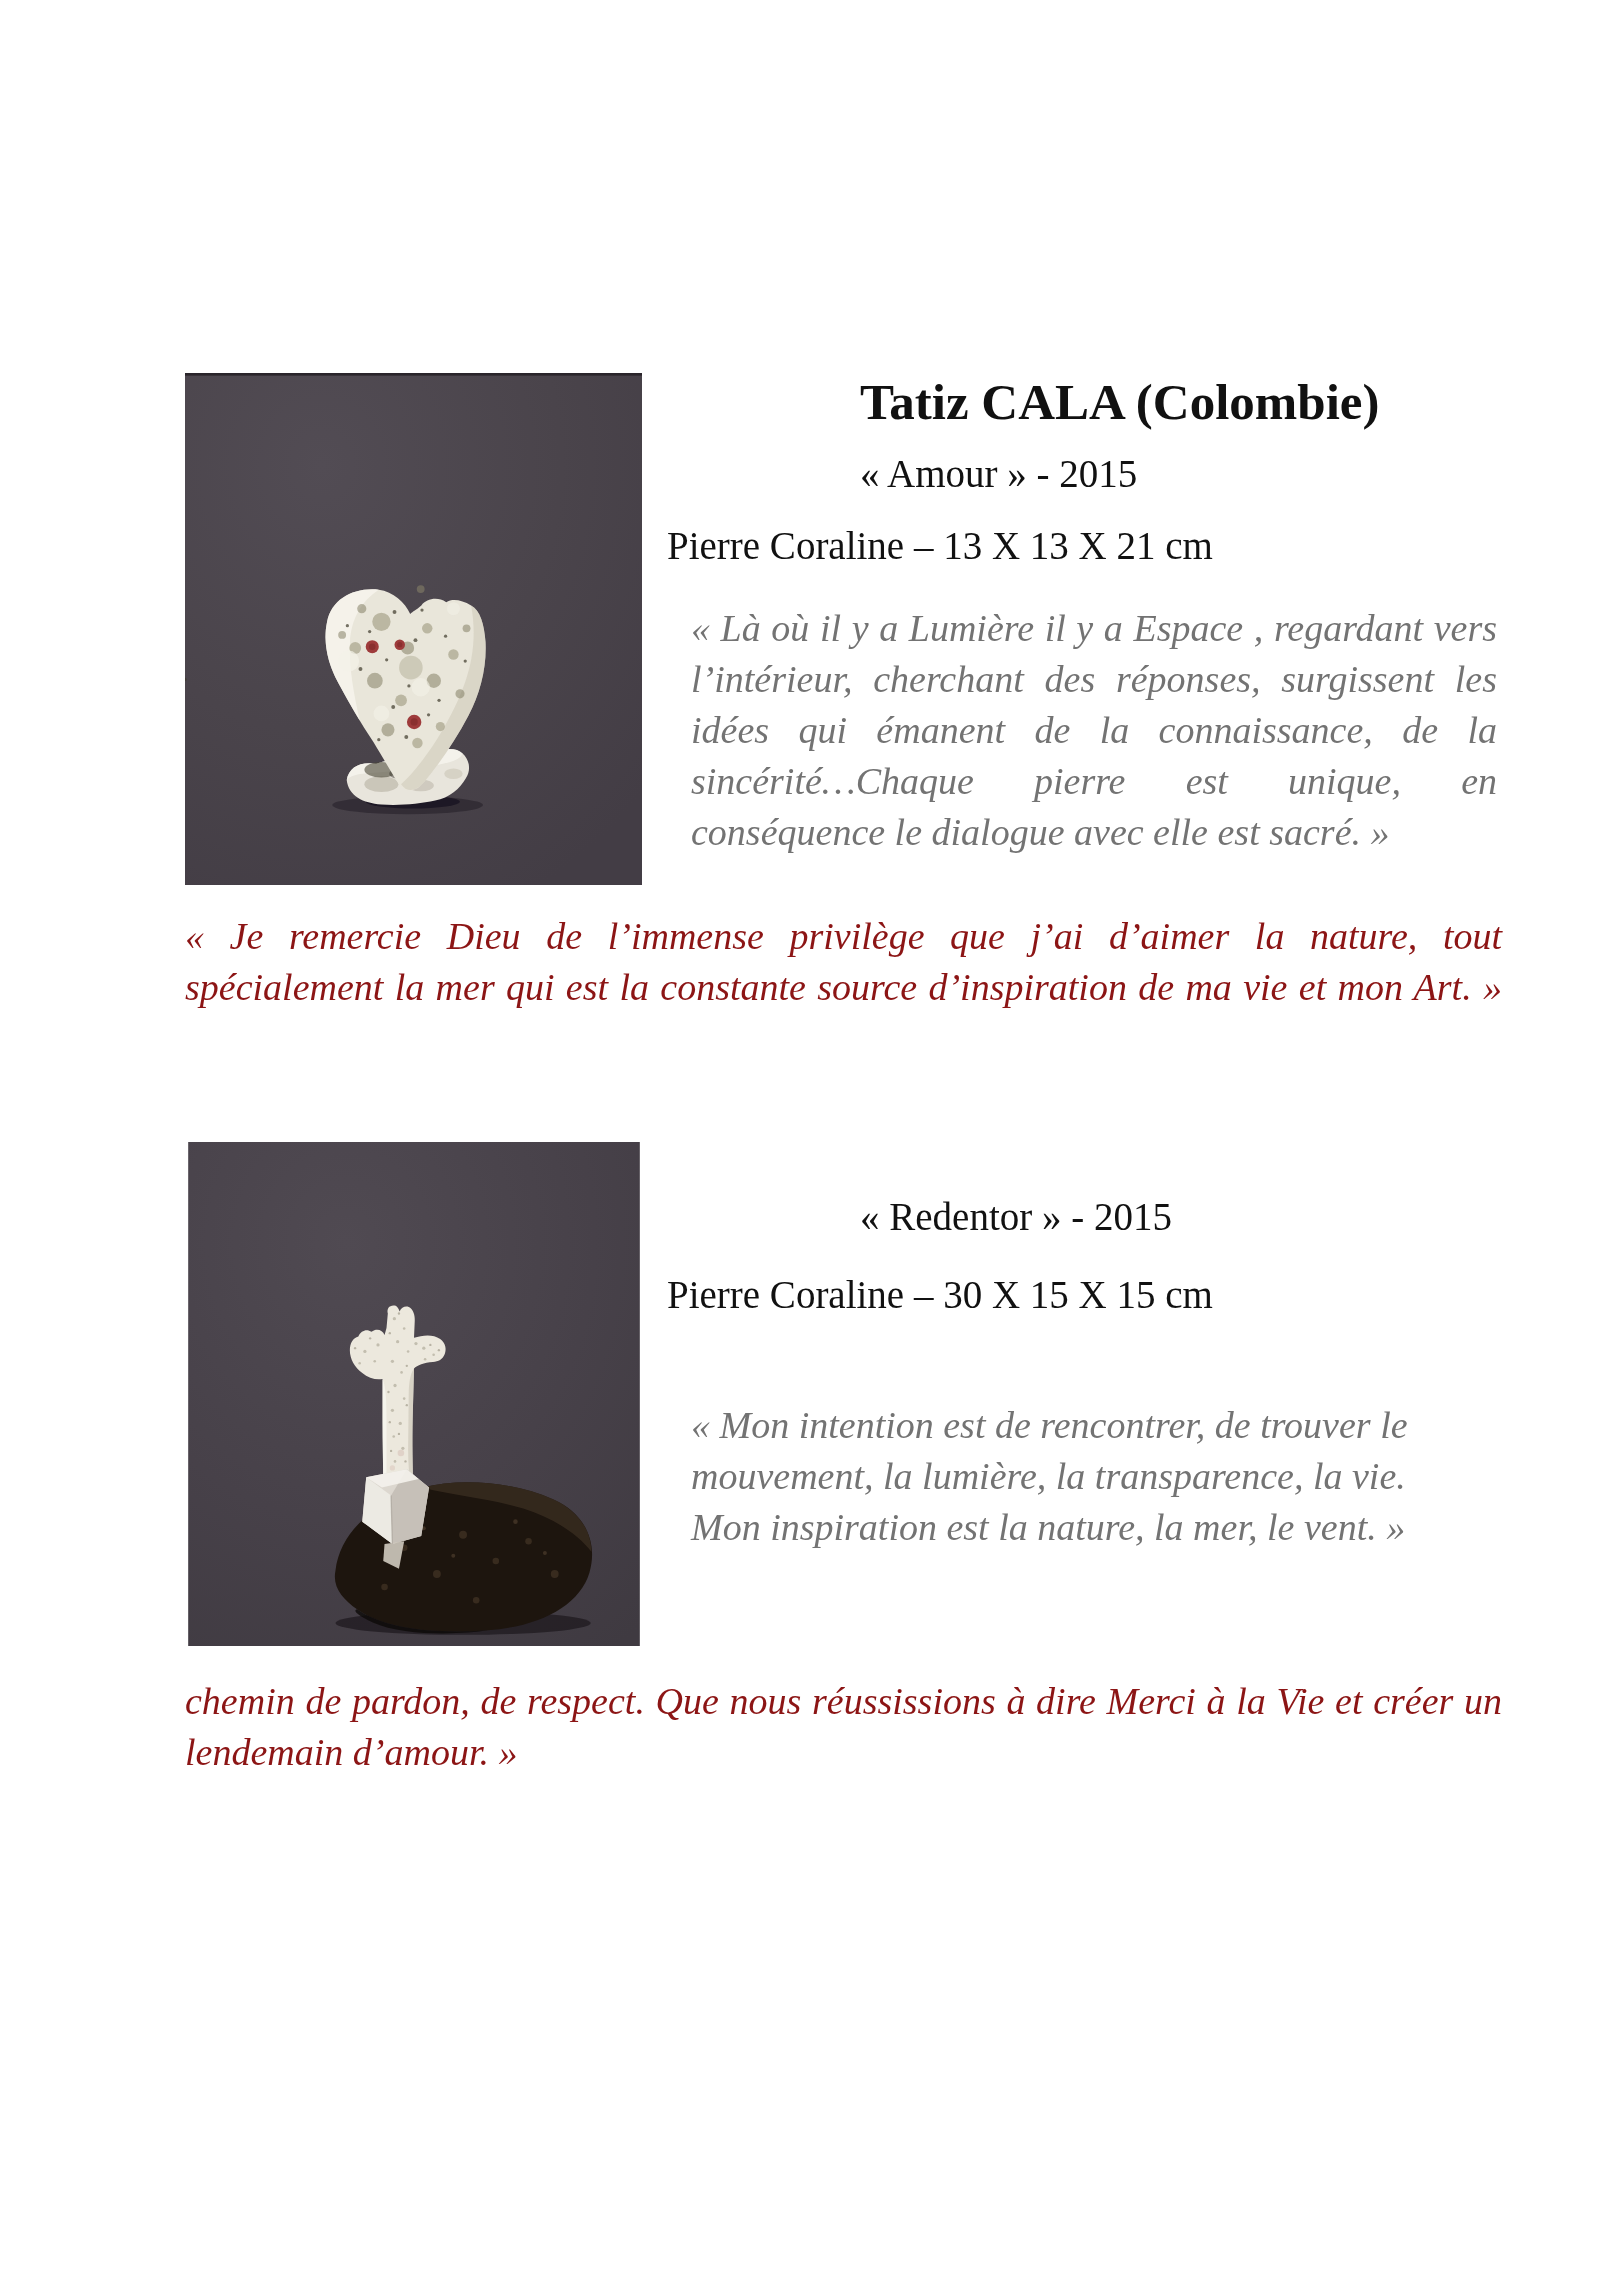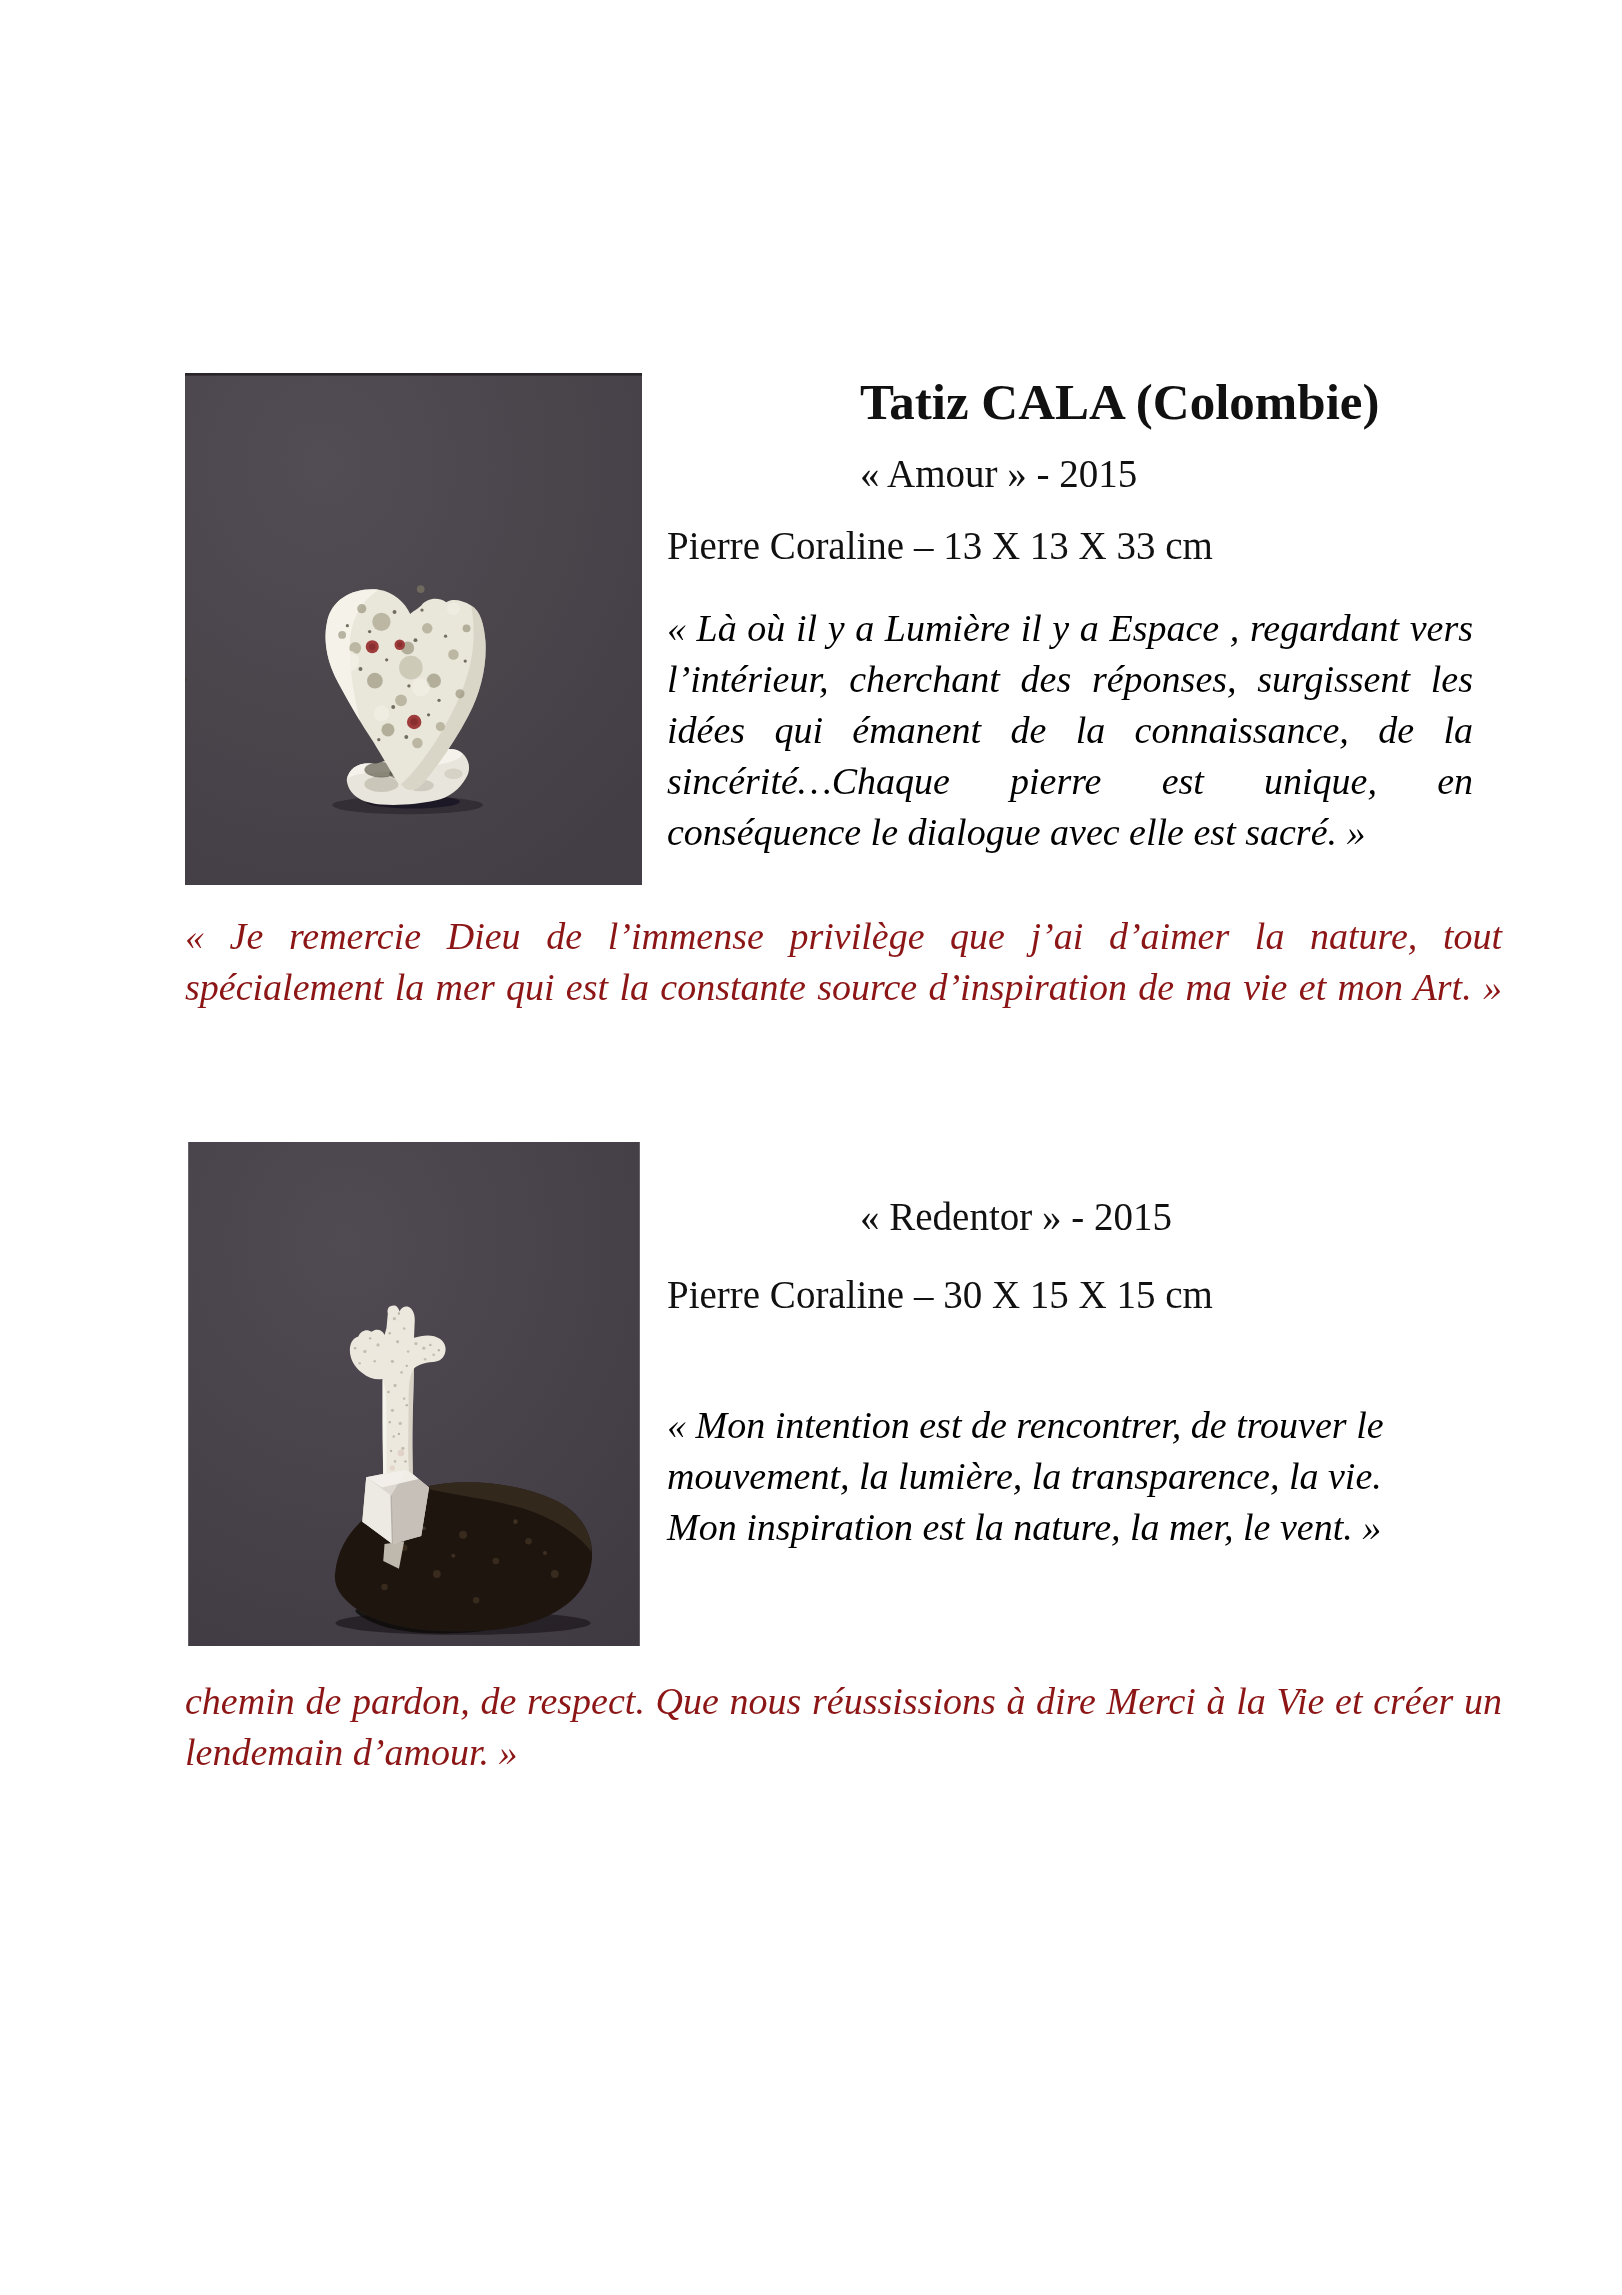--- a/index.html
+++ b/index.html
@@ -25,21 +25,21 @@
     position:absolute;left:667px;
     font-size:39px;line-height:51px;white-space:nowrap;
   }
   .quote{
     position:absolute;
     font-style:italic;
     font-size:38px;line-height:51px;
   }
   .quote .jl{display:block;text-align:justify;text-align-last:justify;}
   .quote .ll{display:block;text-align:left;white-space:nowrap;}
-  .quote-black{color:#000000;}
+  .quote-black{color:#737373;margin-left:24px;}
   .quote-red{color:#8c1515;margin-left:28px;}
 </style>
 </head>
 <body>
 
 <div class="page">
 
   <div class="photo" style="left:185px;top:373px;width:457px;height:512px;">
     <svg width="457" height="512" viewBox="0 0 698 782" xmlns="http://www.w3.org/2000/svg">
       <defs>
@@ -145,21 +145,21 @@
           <circle cx="350" cy="533" r="5.5" fill="#8a2f2f"></circle>
         </g>
       </g>
     </svg>
   </div>
 
   <div class="artist-title">Tatiz CALA (Colombie)</div>
 
   <div class="artwork-title" style="top:448px;">« Amour » - 2015</div>
 
-  <div class="medium-line" style="top:520px;">Pierre Coraline – 13 X 13 X 33 cm</div>
+  <div class="medium-line" style="top:520px;">Pierre Coraline – 13 X 13 X 21 cm</div>
 
   <div class="quote quote-black" style="left:667px;top:603px;width:806px;">
     <span class="jl">« Là où il y a Lumière il y a Espace , regardant vers</span>
     <span class="jl">l’intérieur, cherchant des réponses, surgissent les</span>
     <span class="jl">idées qui émanent de la connaissance, de la</span>
     <span class="jl">sincérité…Chaque pierre est unique, en</span>
     <span class="ll">conséquence le dialogue avec elle est sacré. »</span>
   </div>
 
   <div class="quote quote-red" style="left:157px;top:911px;width:1317px;">

